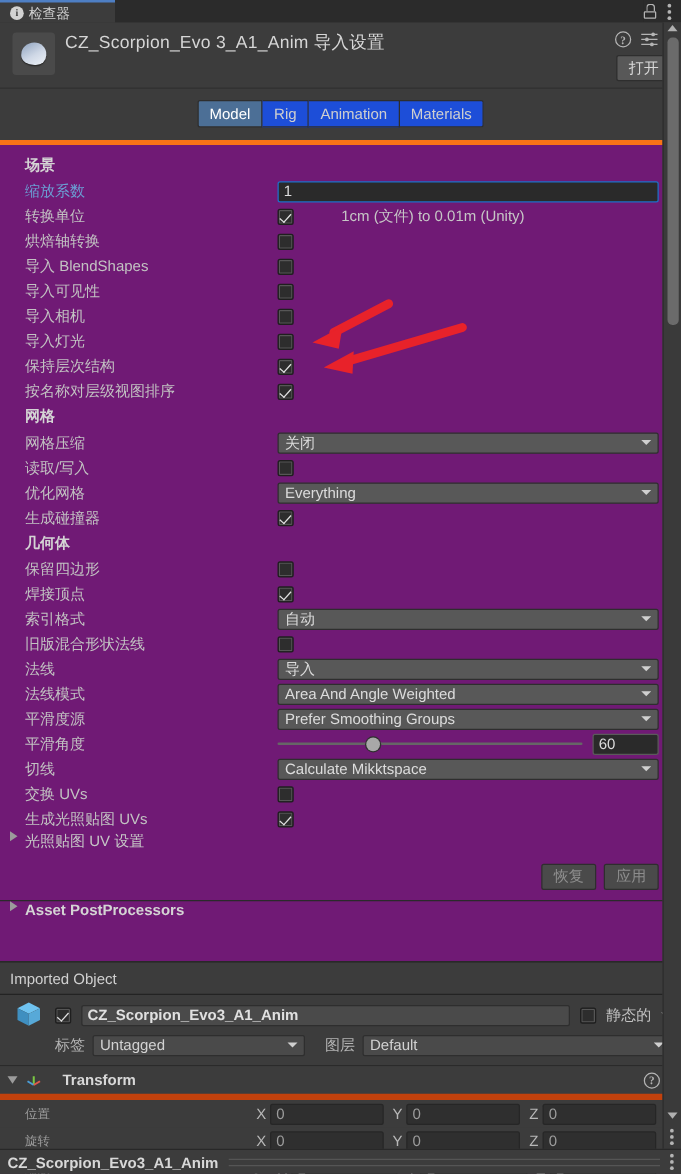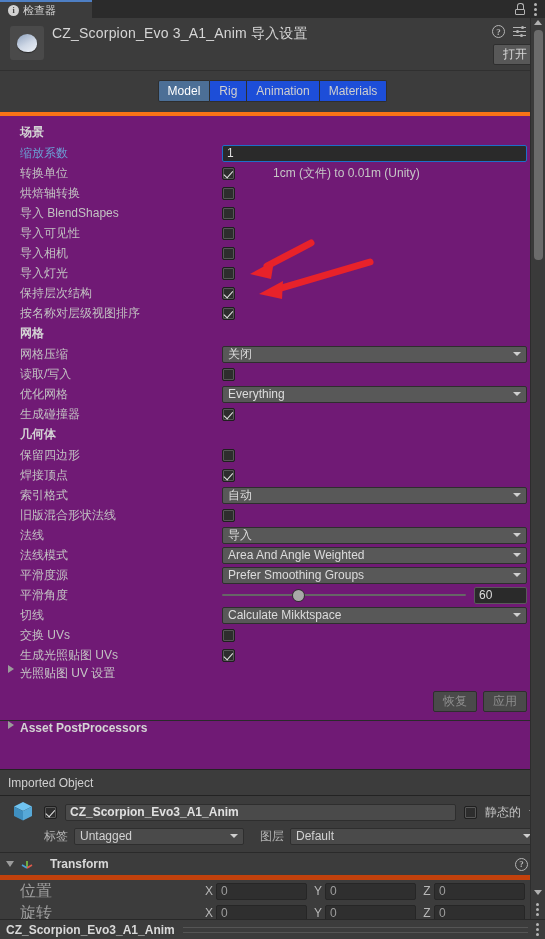--- a/index.html
+++ b/index.html
@@ -141,21 +141,21 @@
     height:17px;background:#4a4a4a;border:1px solid #2e2e2e;border-radius:2px;color:#d2d2d2;
     font-size:12px;line-height:15px;padding:0 5px;box-sizing:border-box;display:flex;align-items:center;
     justify-content:space-between;
   }
 
   
   .comp-hdr{background:#3c3c3c;height:22px;display:flex;align-items:center;padding:0 8px 0 6px;gap:6px;border-bottom:5px solid #c2410c;}
   .comp-title{font-weight:bold;color:#d8d8d8;font-size:12px;margin-left:10px;flex:1;}
   .axis-icon{width:14px;height:14px;}
   .tr-row{display:flex;align-items:center;height:22px;padding-left:20px;background:#3c3c3c;}
-  .tr-lbl{width:182px;flex:0 0 182px;color:#9d9d9d;font-size:16px;}
+  .tr-lbl{width:182px;flex:0 0 182px;color:#9d9d9d;font-size:10px;}
   .tr-fields{flex:1;display:flex;align-items:center;gap:0;padding-right:16px;}
   .ax{color:#b8b8b8;font-size:12px;width:14px;text-align:center;flex:0 0 14px;}
   .tf{
     flex:1;height:17px;background:#2f2f2f;border:1px solid #262626;border-radius:2px;
     color:#9d9d9d;font-size:12px;line-height:15px;padding:0 4px;box-sizing:border-box;margin-right:4px;
   }
   .eye{width:15px;flex:0 0 15px;position:relative;height:12px;margin-right:2px;}
 
   
   .statusbar{

